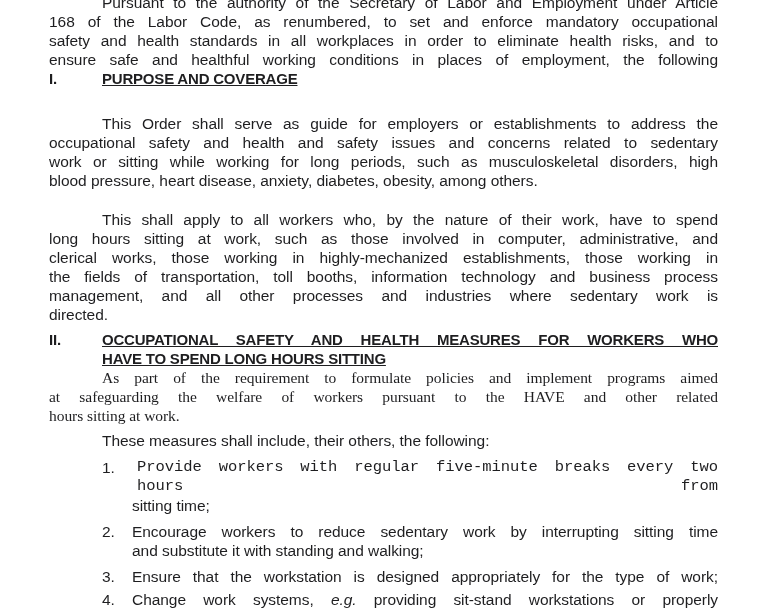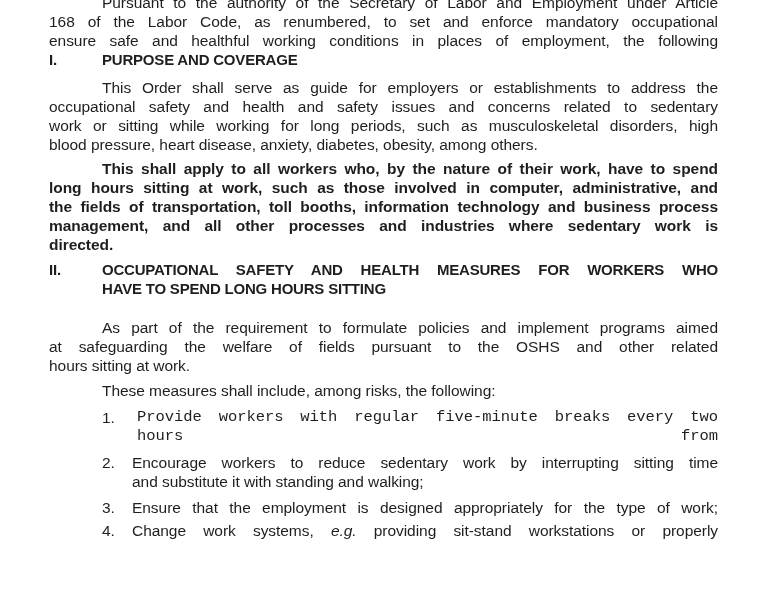--- a/index.html
+++ b/index.html
@@ -23,109 +23,112 @@
     line-height: 19px;
     letter-spacing: -0.05px;
   }
   .ln { text-align: left; }
   .j  { text-align: justify; text-align-last: justify; }
   .first { padding-left: 53px; }
   .ind5  { padding-left: 5px; font-family: Liberation Mono, monospace; }
 
   .heading { display: flex; font-weight: bold; font-size: 15px; letter-spacing: -0.2px; }
   .hnum  { width: 53px; flex: none; }
-  .htext { flex: 1; }
+  .htext { flex: 1; text-decoration: underline; }
 
   .li { display: flex; margin-left: 53px; }
   .linum  { width: 30px; flex: none; }
   .litext { flex: 1; }
   em { font-style: italic; }
 
   .p-intro   { margin-top: 0; }
   .h-1       { margin-top: 0; }
-  .p-purpose { margin-top: 9px; }
-  .p-apply   { margin-top: 5px; font-weight: bold; }
+  .p-purpose { margin-top: 26px; }
+  .p-apply   { margin-top: 20px; }
   .h-2       { margin-top: 6px; }
-  .p-osh     { margin-top: 20px; }
+  .p-osh     { margin-top: 0; font-family: Liberation Serif, serif; }
   .p-include { margin-top: 6px; }
   .li-1      { margin-top: 8px; }
   .li-2      { margin-top: 7px; }
   .li-3      { margin-top: 7px; }
   .li-4      { margin-top: 4px; }
 </style>
 </head>
 <body>
 
 <div class="page">
 
   <div class="p-intro">
     <div class="ln j first">Pursuant to the authority of the Secretary of Labor and Employment under Article</div>
     <div class="ln j">168 of the Labor Code, as renumbered, to set and enforce mandatory occupational</div>
+    <div class="ln j">safety and health standards in all workplaces in order to eliminate health risks, and to</div>
     <div class="ln j">ensure safe and healthful working conditions in places of employment, the following</div>
   </div>
 
   <div class="heading h-1">
     <div class="hnum">I.</div>
     <div class="htext">
       <div class="ln">PURPOSE AND COVERAGE</div>
     </div>
   </div>
 
   <div class="p-purpose">
     <div class="ln j first">This Order shall serve as guide for employers or establishments to address the</div>
     <div class="ln j">occupational safety and health and safety issues and concerns related to sedentary</div>
     <div class="ln j">work or sitting while working for long periods, such as musculoskeletal disorders, high</div>
     <div class="ln">blood pressure, heart disease, anxiety, diabetes, obesity, among others.</div>
   </div>
 
   <div class="p-apply">
     <div class="ln j first">This shall apply to all workers who, by the nature of their work, have to spend</div>
     <div class="ln j">long hours sitting at work, such as those involved in computer, administrative, and</div>
+    <div class="ln j">clerical works, those working in highly-mechanized establishments, those working in</div>
     <div class="ln j">the fields of transportation, toll booths, information technology and business process</div>
     <div class="ln j">management, and all other processes and industries where sedentary work is</div>
     <div class="ln">directed.</div>
   </div>
 
   <div class="heading h-2">
     <div class="hnum">II.</div>
     <div class="htext">
       <div class="ln j">OCCUPATIONAL SAFETY AND HEALTH MEASURES FOR WORKERS WHO</div>
       <div class="ln">HAVE TO SPEND LONG HOURS SITTING</div>
     </div>
   </div>
 
   <div class="p-osh">
     <div class="ln j first">As part of the requirement to formulate policies and implement programs aimed</div>
-    <div class="ln j">at safeguarding the welfare of fields pursuant to the OSHS and other related</div>
+    <div class="ln j">at safeguarding the welfare of workers pursuant to the HAVE and other related</div>
     <div class="ln">hours sitting at work.</div>
   </div>
 
   <div class="p-include">
-    <div class="ln first">These measures shall include, among risks, the following:</div>
+    <div class="ln first">These measures shall include, their others, the following:</div>
   </div>
 
   <div class="li li-1">
     <div class="linum">1.</div>
     <div class="litext">
       <div class="ln j ind5">Provide workers with regular five-minute breaks every two hours from</div>
+      <div class="ln">sitting time;</div>
     </div>
   </div>
 
   <div class="li li-2">
     <div class="linum">2.</div>
     <div class="litext">
       <div class="ln j">Encourage workers to reduce sedentary work by interrupting sitting time</div>
       <div class="ln">and substitute it with standing and walking;</div>
     </div>
   </div>
 
   <div class="li li-3">
     <div class="linum">3.</div>
     <div class="litext">
-      <div class="ln j">Ensure that the employment is designed appropriately for the type of work;</div>
+      <div class="ln j">Ensure that the workstation is designed appropriately for the type of work;</div>
     </div>
   </div>
 
   <div class="li li-4">
     <div class="linum">4.</div>
     <div class="litext">
       <div class="ln j"><span>Change work systems, </span><em>e.g.</em><span> providing sit-stand workstations or properly</span></div>
     </div>
   </div>
 

